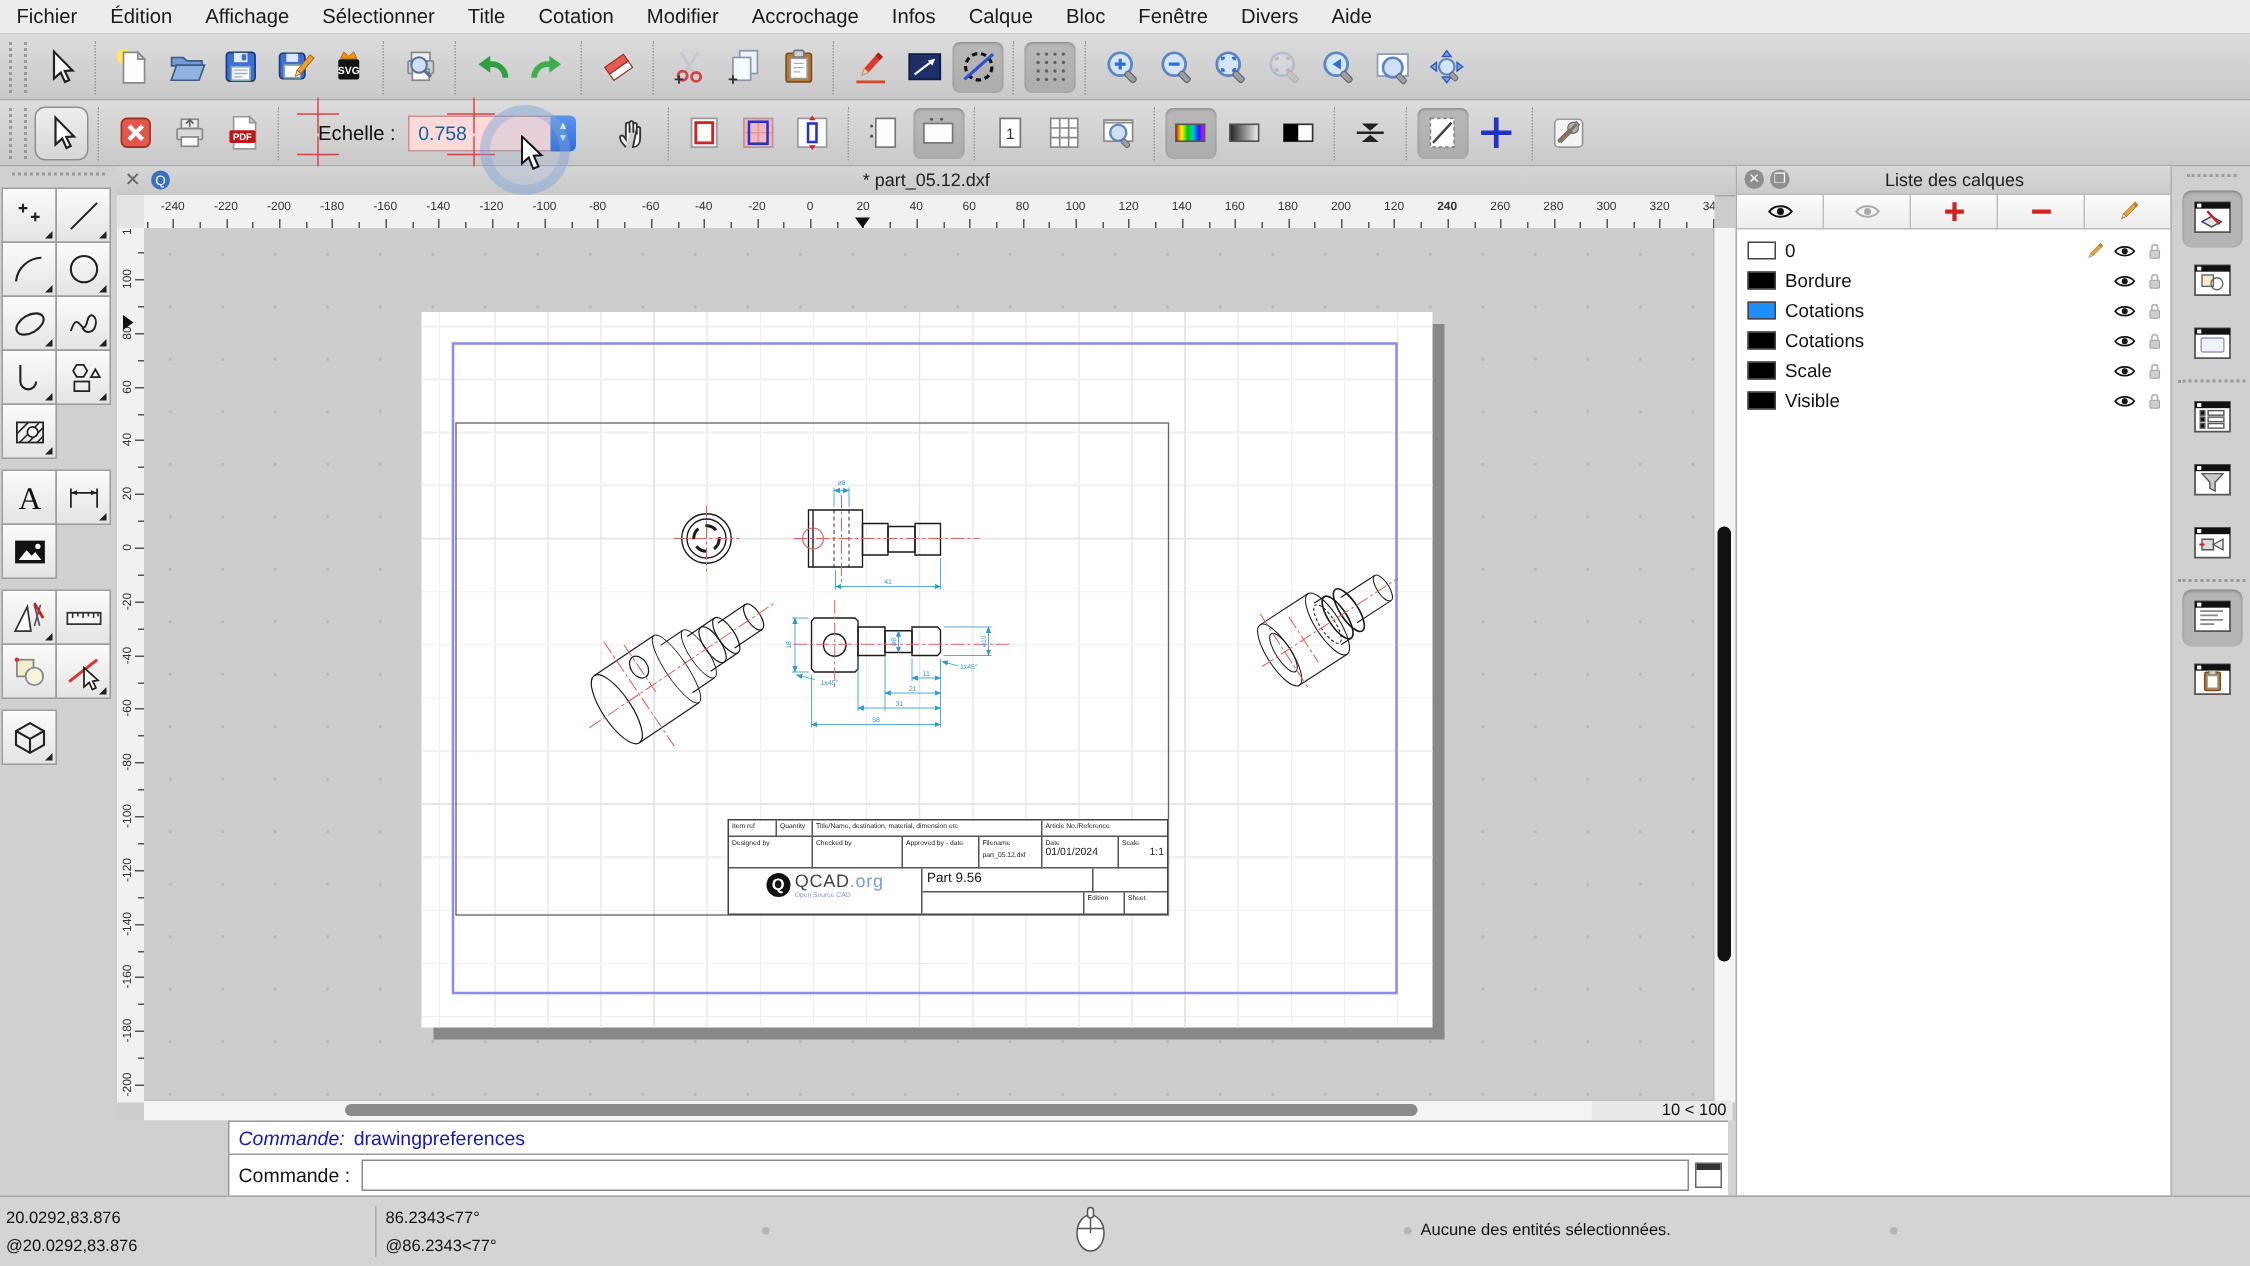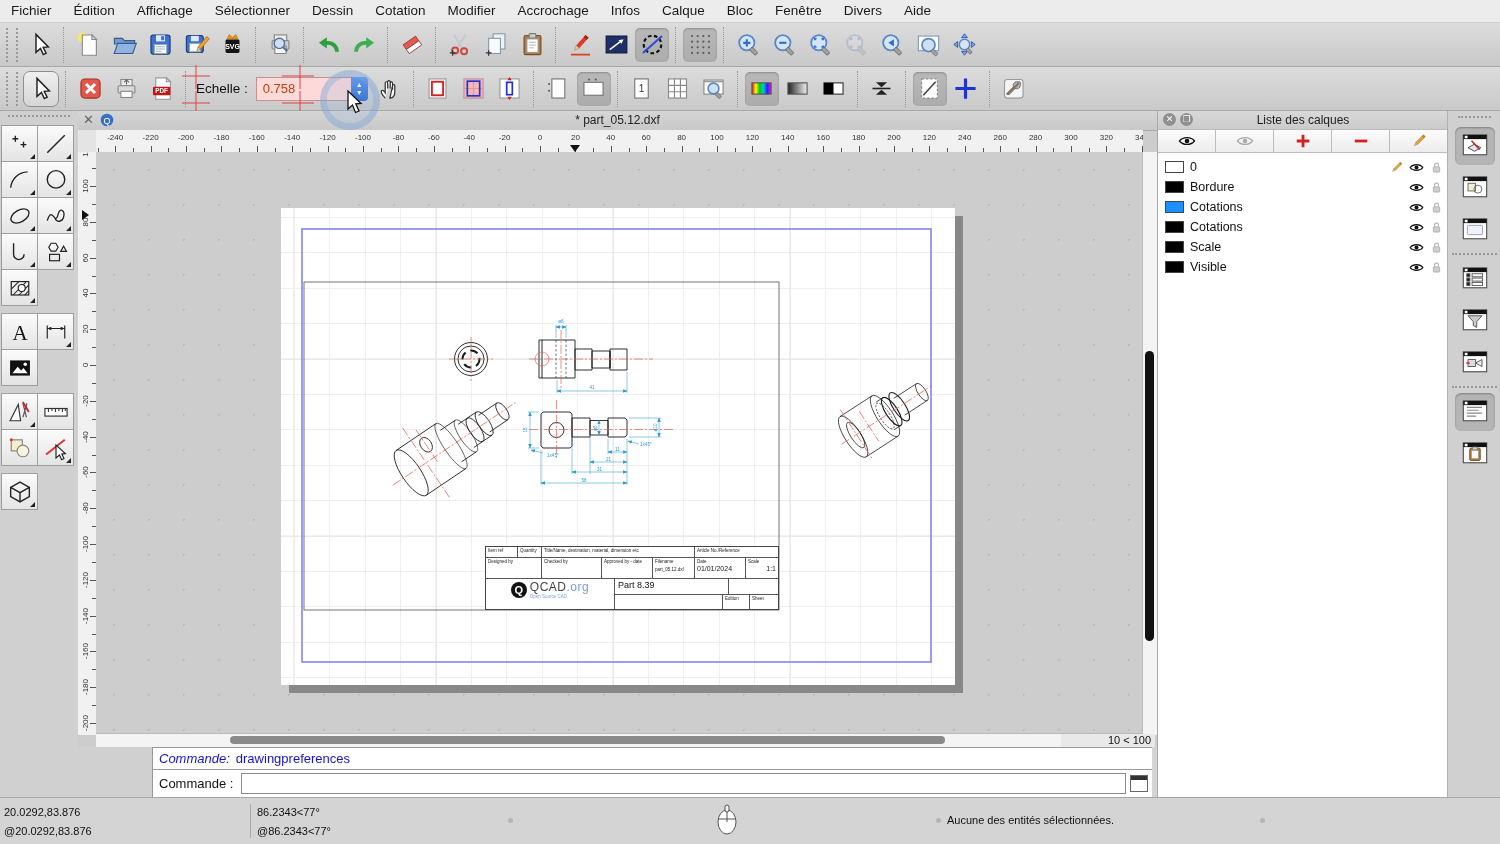--- a/index.html
+++ b/index.html
@@ -13,24 +13,24 @@
     border-bottom:1px solid #a8a8a8;display:flex;align-items:center;}
   #toolbar-main{top:23px;height:43px;}
   #toolbar-options{top:67px;height:43px;}
   .tb-btn{width:34px;height:34px;margin:0 1px;border-radius:5px;display:flex;align-items:center;justify-content:center;flex:0 0 auto;}
   .tb-btn svg{width:27px;height:27px;}
   .tb-btn.active{background:rgba(0,0,0,.15);box-shadow:inset 0 1px 2px rgba(0,0,0,.25);}
   .tb-btn.outlined{border:1px solid #8f8f8f;border-radius:7px;background:linear-gradient(#efefef,#d6d6d6);}
   .tb-btn.disabled{opacity:.5;}
   .tb-sep{width:1px;height:36px;border-left:1px dotted #979797;margin:0 5px;flex:0 0 auto;}
   .tb-handle{width:8px;height:34px;margin:0 4px 0 6px;border-left:2px dotted #9a9a9a;border-right:2px dotted #9a9a9a;flex:0 0 auto;}
-  #scale-box{display:flex;align-items:center;margin:0 4px;position:relative;}
+  #scale-box{display:flex;align-items:center;margin:0 20px;position:relative;}
   #scale-label{font-size:13.5px;color:#111;margin-right:8px;}
   #scale-input{width:82px;height:22px;background:#fdd9d9;border:1px solid #c89090;border-right:none;
-    font-family:"Liberation Sans",sans-serif;font-size:13px;padding:0 6px;color:#c2410c;outline:none;}
+    font-family:"Liberation Sans",sans-serif;font-size:13px;padding:0 6px;color:#0369a1;outline:none;}
   #scale-stepper{width:17px;height:24px;background:linear-gradient(#5b97ee,#2e6ad8);border-radius:0 4px 4px 0;
     display:flex;flex-direction:column;align-items:center;justify-content:center;color:#fff;font-size:7px;line-height:8px;}
   .snap-marks{position:absolute;pointer-events:none;}
   
   #left-palette{position:absolute;left:0;top:111px;width:78px;height:686px;background:#d0d0d0;border-right:1px solid #b2b2b2;}
   .palette-handle{height:6px;margin:4px 8px 2px 8px;border-top:2px dotted #9a9a9a;}
   .tool-grid{display:flex;flex-wrap:wrap;padding-left:2px;}
   .tool-cell{width:35px;height:35px;background:linear-gradient(#fbfbfb,#e4e4e4);border:1px solid #9e9e9e;
     margin:0 0 -1px -1px;position:relative;display:flex;align-items:center;justify-content:center;}
   .tool-cell svg{width:28px;height:28px;}
@@ -122,21 +122,21 @@
   #cursor-arrow{position:absolute;left:344px;top:90px;pointer-events:none;}
 </style>
 </head>
 <body>
 
 <div id="menubar">
     <span class="menu-item">Fichier</span>
     <span class="menu-item">Édition</span>
     <span class="menu-item">Affichage</span>
     <span class="menu-item">Sélectionner</span>
-    <span class="menu-item">Dessin</span>
+    <span class="menu-item">Title</span>
     <span class="menu-item">Cotation</span>
     <span class="menu-item">Modifier</span>
     <span class="menu-item">Accrochage</span>
     <span class="menu-item">Infos</span>
     <span class="menu-item">Calque</span>
     <span class="menu-item">Bloc</span>
     <span class="menu-item">Fenêtre</span>
     <span class="menu-item">Divers</span>
     <span class="menu-item">Aide</span>
   </div>
@@ -843,21 +843,21 @@
       <div class="tick" style="left: 744.9px; bottom: 0px; height: 4px;"></div>
       <span class="tick-lab" style="left: 762.6px; top: 3px;">180</span>
       <div class="tick" style="left: 762.6px; bottom: 0px; height: 6px;"></div>
       <div class="tick" style="left: 780.3px; bottom: 0px; height: 4px;"></div>
       <span class="tick-lab" style="left: 798px; top: 3px;">200</span>
       <div class="tick" style="left: 798px; bottom: 0px; height: 6px;"></div>
       <div class="tick" style="left: 815.7px; bottom: 0px; height: 4px;"></div>
       <span class="tick-lab" style="left: 833.4px; top: 3px;">120</span>
       <div class="tick" style="left: 833.4px; bottom: 0px; height: 6px;"></div>
       <div class="tick" style="left: 851.1px; bottom: 0px; height: 4px;"></div>
-      <span class="tick-lab" style="left: 868.8px; top: 3px;">240</span>
+      <span class="tick-lab" style="left: 868.8px; top: 3px; font-weight: bold;">240</span>
       <div class="tick" style="left: 868.8px; bottom: 0px; height: 6px;"></div>
       <div class="tick" style="left: 886.5px; bottom: 0px; height: 4px;"></div>
       <span class="tick-lab" style="left: 904.2px; top: 3px;">260</span>
       <div class="tick" style="left: 904.2px; bottom: 0px; height: 6px;"></div>
       <div class="tick" style="left: 921.9px; bottom: 0px; height: 4px;"></div>
       <span class="tick-lab" style="left: 939.6px; top: 3px;">280</span>
       <div class="tick" style="left: 939.6px; bottom: 0px; height: 6px;"></div>
       <div class="tick" style="left: 957.3px; bottom: 0px; height: 4px;"></div>
       <span class="tick-lab" style="left: 975px; top: 3px;">300</span>
       <div class="tick" style="left: 975px; bottom: 0px; height: 6px;"></div>
@@ -1070,21 +1070,21 @@
             <div id="qcad-logo">
               <div id="qcad-q">Q</div>
               <div>
                 <span class="logo-main">QCAD</span><span class="logo-main logo-org">.org</span>
                 <div class="logo-sub">Open Source CAD</div>
               </div>
             </div>
           </div>
           <div style="flex:1;display:flex;flex-direction:column;">
             <div style="display:flex;height:15px;border-bottom:1px solid #555;">
-              <div id="part-title" style="width:107px;border-right:1px solid #555;">Part 8.39</div>
+              <div id="part-title" style="width:107px;border-right:1px solid #555;">Part 9.56</div>
               <div style="flex:1;"></div>
             </div>
             <div style="display:flex;flex:1;">
               <div style="width:107px;border-right:1px solid #555;"></div>
               <div class="tbk-cell" style="width:27px;border-bottom:none;">Edition</div>
               <div class="tbk-cell" style="flex:1;border-bottom:none;border-right:none;">Sheet</div>
             </div>
           </div>
         </div>
       </div>

